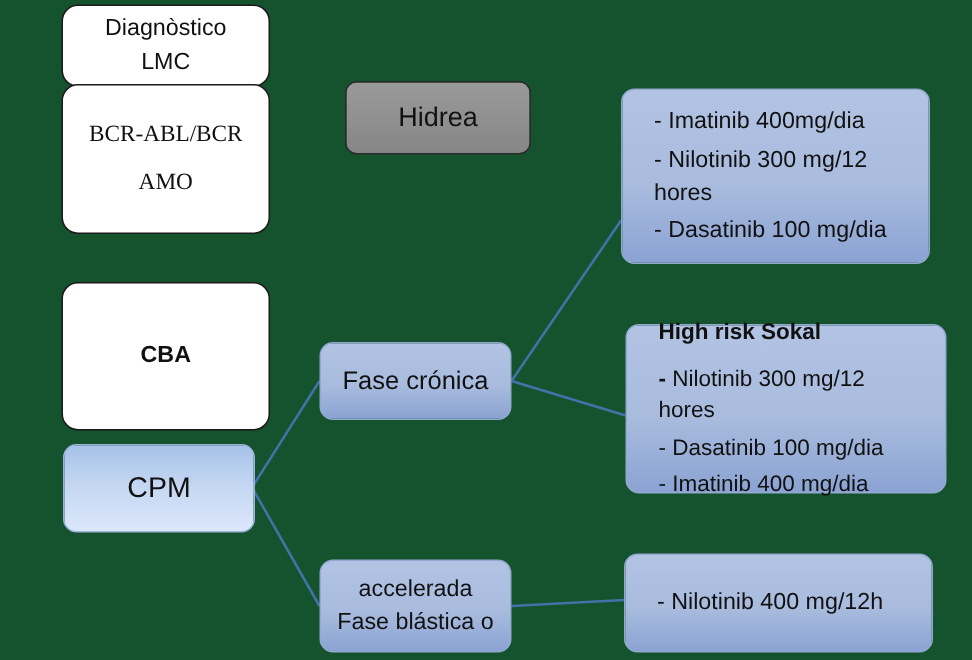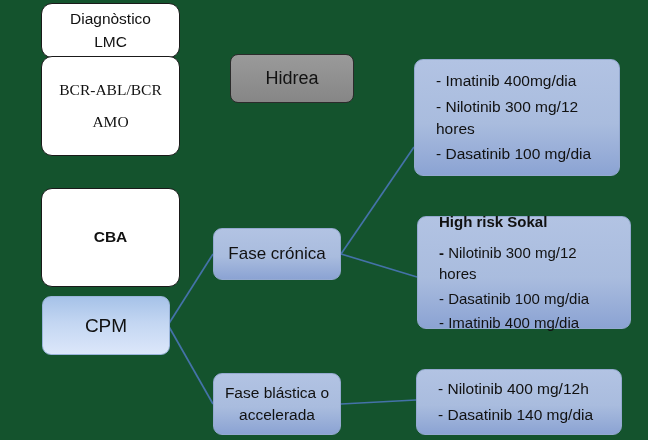--- a/index.html
+++ b/index.html
@@ -138,22 +138,22 @@
 
   <div class="node grey" style="left:230px; top:54px; width:124px; height:49px;">
     <div>Hidrea</div>
   </div>
 
   <div class="node blue centered" style="left:213px; top:228px; width:128px; height:52px;">
     <div>Fase crónica</div>
   </div>
 
   <div class="node blue centered" style="left:213px; top:373px; width:128px; height:62px; font-size:15.5px;">
+    <div>accelerada</div>
     <div>Fase blástica o</div>
-    <div>accelerada</div>
   </div>
 
   <div class="node blue" style="left:414px; top:59px; width:206px; height:117px;">
     <div class="lines">
       <div class="line">- Imatinib 400mg/dia</div>
       <div class="line">- Nilotinib 300 mg/12 hores</div>
       <div class="line">- Dasatinib 100 mg/dia</div>
     </div>
   </div>
 
@@ -162,17 +162,16 @@
       <div class="line heading">High risk Sokal</div>
       <div class="line bolddash">- Nilotinib 300 mg/12 hores</div>
       <div class="line">- Dasatinib 100 mg/dia</div>
       <div class="line">- Imatinib 400 mg/dia</div>
     </div>
   </div>
 
   <div class="node blue" style="left:416px; top:369px; width:206px; height:66px;">
     <div class="lines">
       <div class="line">- Nilotinib 400 mg/12h</div>
-      <div class="line">- Dasatinib 140 mg/dia</div>
     </div>
   </div>
 
 </div>
 
 </body></html>

